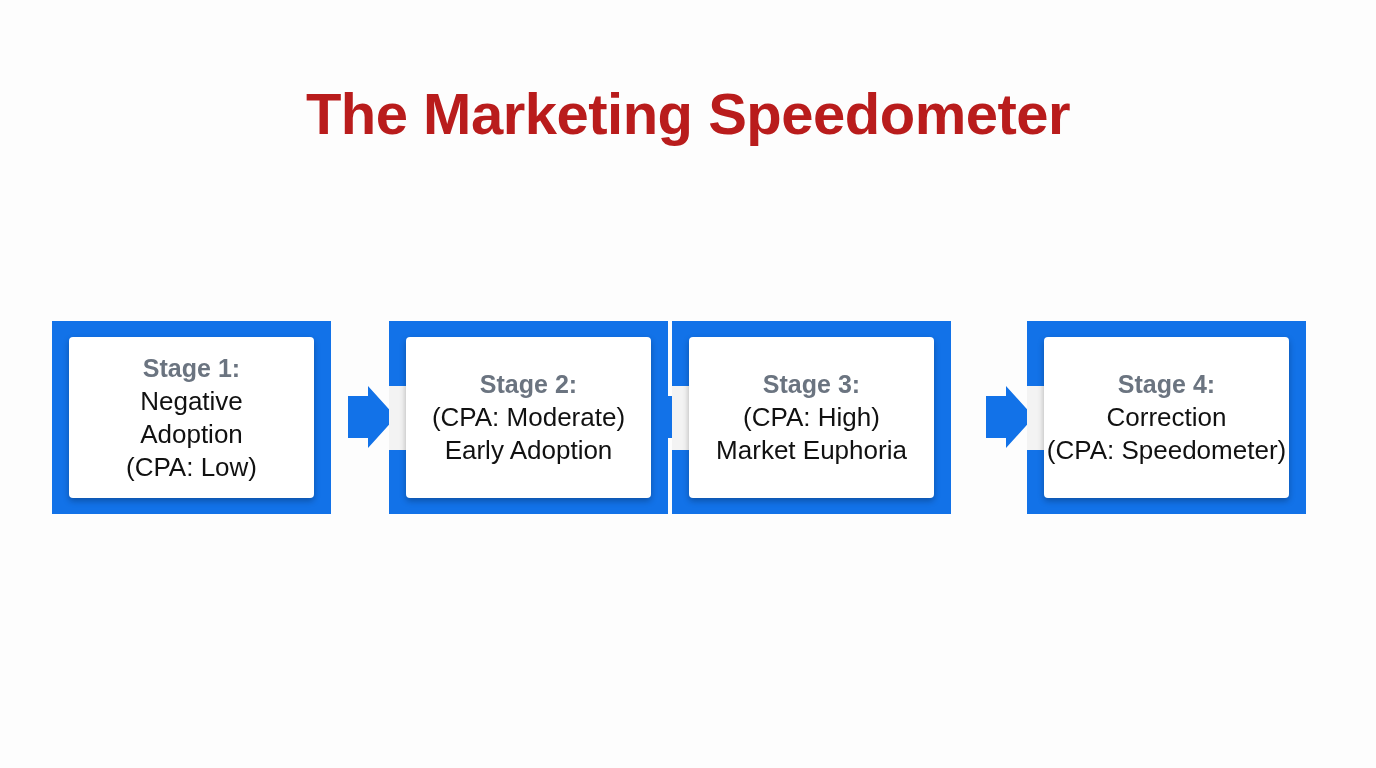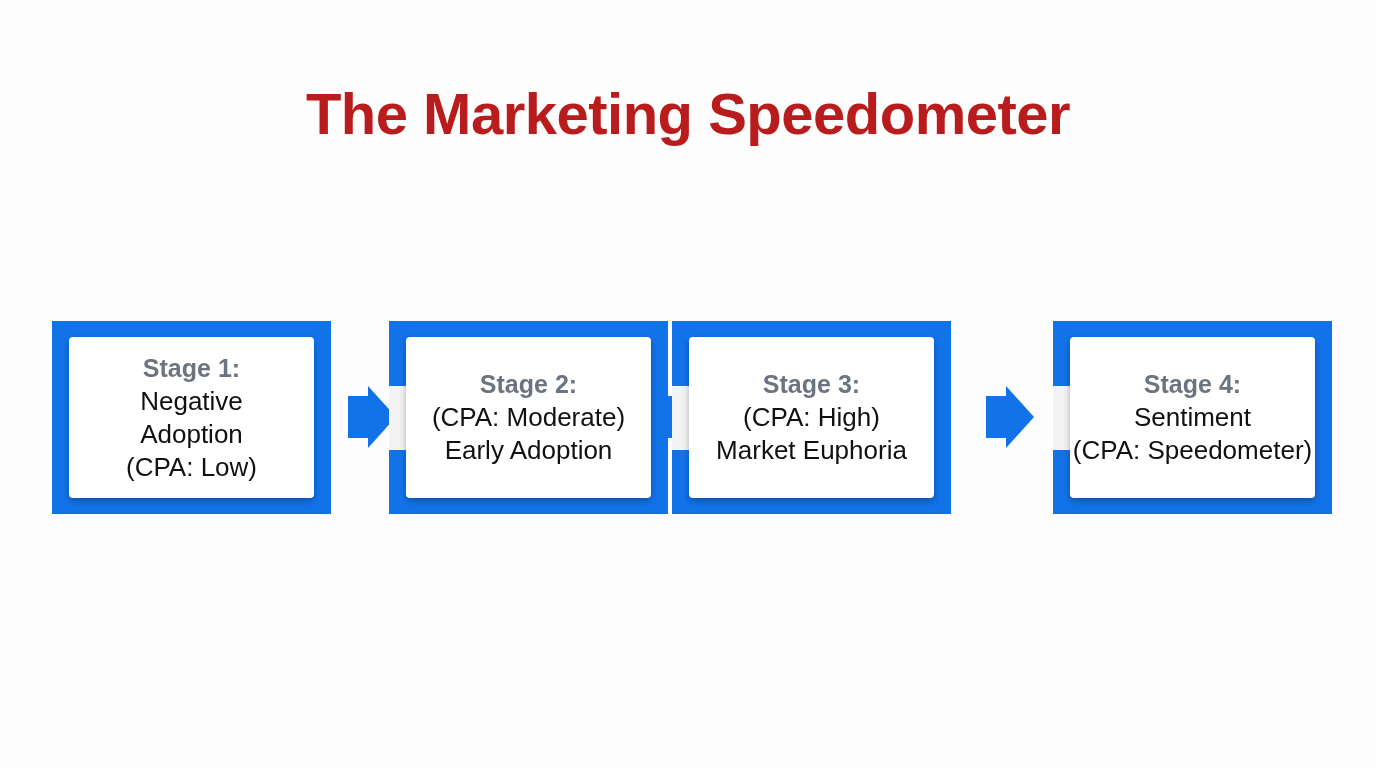--- a/index.html
+++ b/index.html
@@ -65,20 +65,20 @@
     <div class="stage-label">Stage 3:</div>
     <div class="stage-line">(CPA: High)</div>
     <div class="stage-line">Market Euphoria</div>
   </div>
 </div>
 
 <svg class="arrow" style="left:986px;" viewBox="0 0 50 62">
   <polygon points="0,10 20,10 20,0 48,31 20,62 20,52 0,52" fill="#1272e8"></polygon>
 </svg>
 
-<div class="frame" style="left:1053px;">
+<div class="frame" style="left:1027px;">
   <div class="gap"></div>
   <div class="card">
     <div class="stage-label">Stage 4:</div>
-    <div class="stage-line">Sentiment</div>
+    <div class="stage-line">Correction</div>
     <div class="stage-line">(CPA: Speedometer)</div>
   </div>
 </div>
 
 </body></html>

